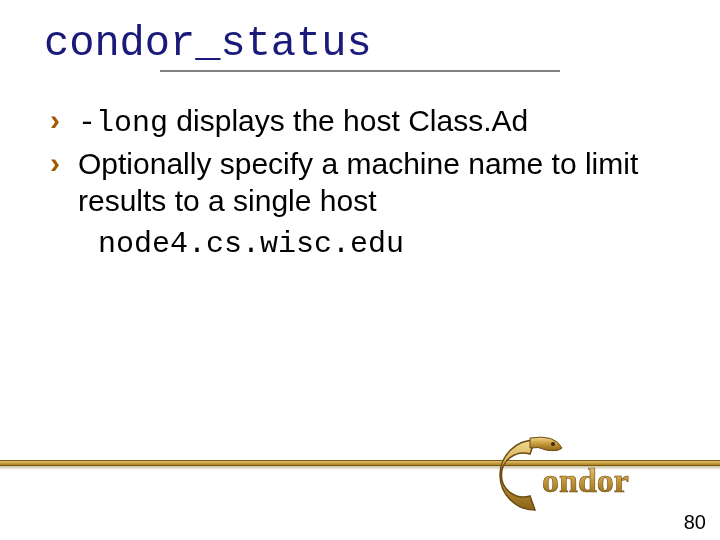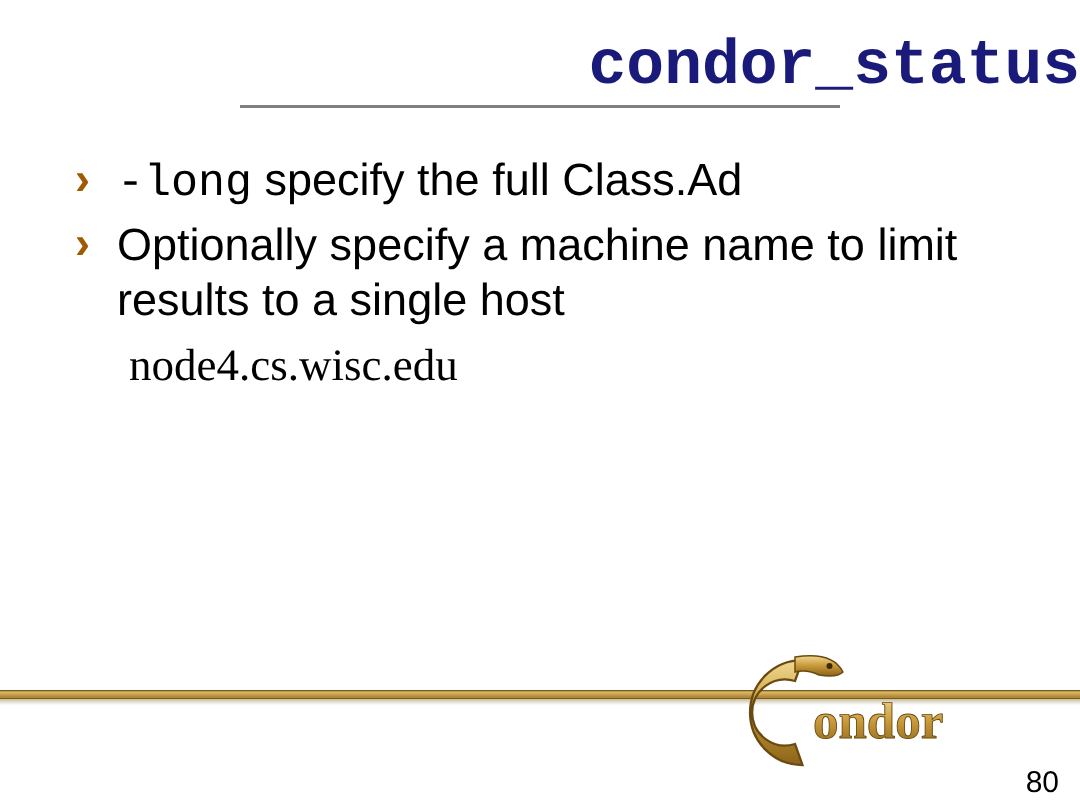--- a/index.html
+++ b/index.html
@@ -12,23 +12,23 @@
     position: relative;
     overflow: hidden;
   }
   .slide {
     position: relative;
     width: 720px;
     height: 540px;
     box-sizing: border-box;
   }
   .title {
-    text-align: right;
+    text-align: left;
     font-family: "Courier New", Courier, monospace;
-    font-weight: bold;
+    font-weight: normal;
     color: #1a1a7a;
     font-size: 42px;
     padding-top: 20px;
     letter-spacing: 0px;
     margin-left: 44px;
   }
   .title-underline {
     width: 400px;
     height: 2px;
     background: #808080;
@@ -60,23 +60,22 @@
     font-family: "Courier New", Courier, monospace;
   }
   .command {
     font-family: "Courier New", Courier, monospace;
     font-size: 30px;
     margin-top: 4px;
     margin-left: 0px;
     line-height: 1.35;
   }
   .command .indent {
-    margin-left: 36px;
+    margin-left: 48px;
     display: block;
-    font-family: Liberation Serif, serif;
   }
   .footer-rule {
     position: absolute;
     left: 0;
     right: 0;
     bottom: 70px;
   }
   .footer-rule .bar {
     height: 4px;
     background: linear-gradient(to bottom, #e0c070 0%, #b08020 100%);
@@ -109,21 +108,21 @@
 <div class="slide">
 
   <div class="title">condor_status</div>
   <div class="title-underline"></div>
 
   <div class="content">
 
     <div class="bullet">
       <span class="bullet-marker">›</span>
       <span class="bullet-text">
-        <span class="mono">-long</span><span> specify the full Class.Ad</span>
+        <span class="mono">-long</span><span> displays the host Class.Ad</span>
       </span>
     </div>
 
     <div class="bullet">
       <span class="bullet-marker">›</span>
       <span class="bullet-text">
         <span>Optionally specify a machine name to limit results to a single host</span>
       </span>
     </div>
 

